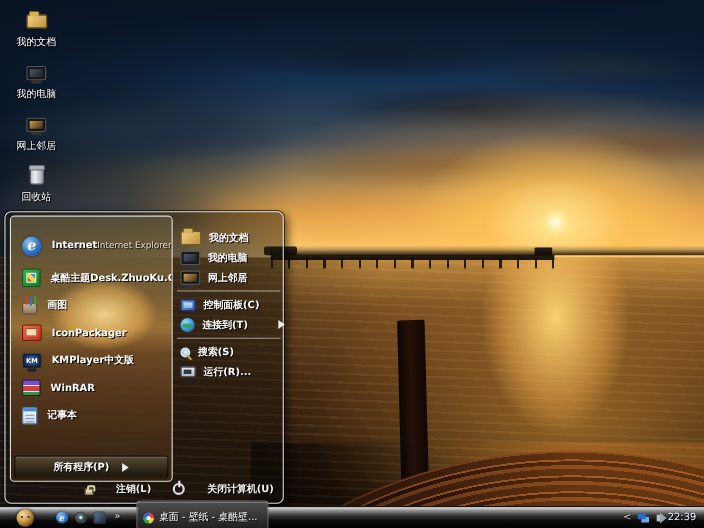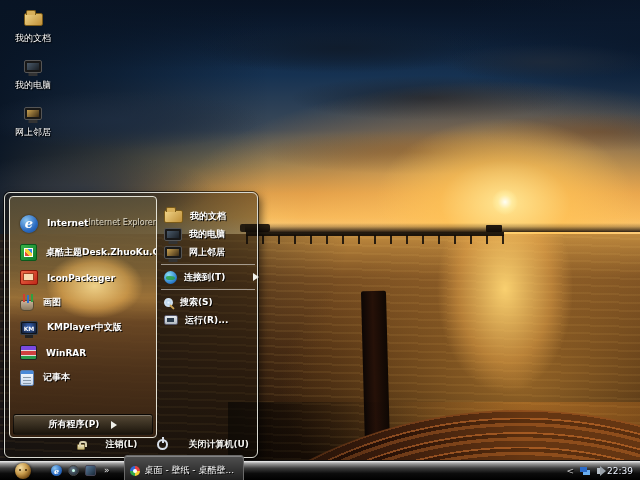--- a/index.html
+++ b/index.html
@@ -187,44 +187,50 @@
           <span class="ic i-monitor"></span>
         </div>
       <span class="desk-label">我的电脑</span>
     </div>
     <div class="desk-item">
       <div class="desk-ic">
           <span class="ic i-netpc"></span>
         </div>
       <span class="desk-label">网上邻居</span>
     </div>
+    <div class="desk-item">
+      <div class="desk-ic">
+          <span class="ic i-bin"></span>
+        </div>
+      <span class="desk-label">回收站</span>
+    </div>
   </div>
 
   <div class="startmenu">
 
     <div class="menu-left">
       <div class="ml-items">
         <div class="ml-item two-line">
           <span class="ic i-ie"></span>
           <span class="ml-text">
             <span class="ml-title">Internet</span>
             <span class="ml-sub">Internet Explorer</span>
           </span>
         </div>
         <div class="ml-item">
           <span class="ic i-zhuoku"></span>
           <span class="ml-title">桌酷主题Desk.ZhuoKu.Com</span>
         </div>
         <div class="ml-item">
+          <span class="ic i-paint"></span>
+          <span class="ml-title">画图</span>
+        </div>
+        <div class="ml-item">
           <span class="ic i-iconpkg"></span>
           <span class="ml-title">IconPackager</span>
-        </div>
-        <div class="ml-item">
-          <span class="ic i-paint"></span>
-          <span class="ml-title">画图</span>
         </div>
         <div class="ml-item">
           <span class="ic i-km"></span>
           <span class="ml-title">KMPlayer中文版</span>
         </div>
         <div class="ml-item">
           <span class="ic i-winrar"></span>
           <span class="ml-title">WinRAR</span>
         </div>
         <div class="ml-item">
@@ -245,20 +251,24 @@
       </div>
       <div class="mr-item">
         <span class="ic i-monitor"></span>
         <span class="mr-label">我的电脑</span>
       </div>
       <div class="mr-item">
         <span class="ic i-netpc"></span>
         <span class="mr-label">网上邻居</span>
       </div>
       <div class="mr-sep"></div>
+      <div class="mr-item">
+        <span class="ic i-cpl"></span>
+        <span class="mr-label">控制面板(C)</span>
+      </div>
       <div class="mr-item">
         <span class="ic i-globe"></span>
         <span class="mr-label">连接到(T)</span>
         <span class="tri-right mr-arrow"></span>
       </div>
       <div class="mr-sep"></div>
       <div class="mr-item">
         <span class="ic i-search"></span>
         <span class="mr-label">搜索(S)</span>
       </div>

